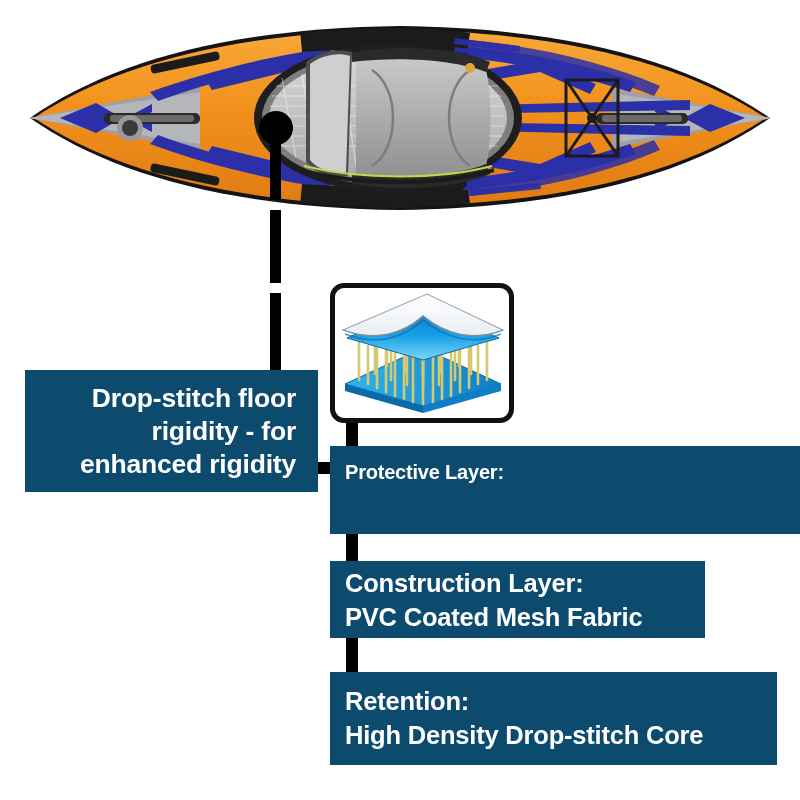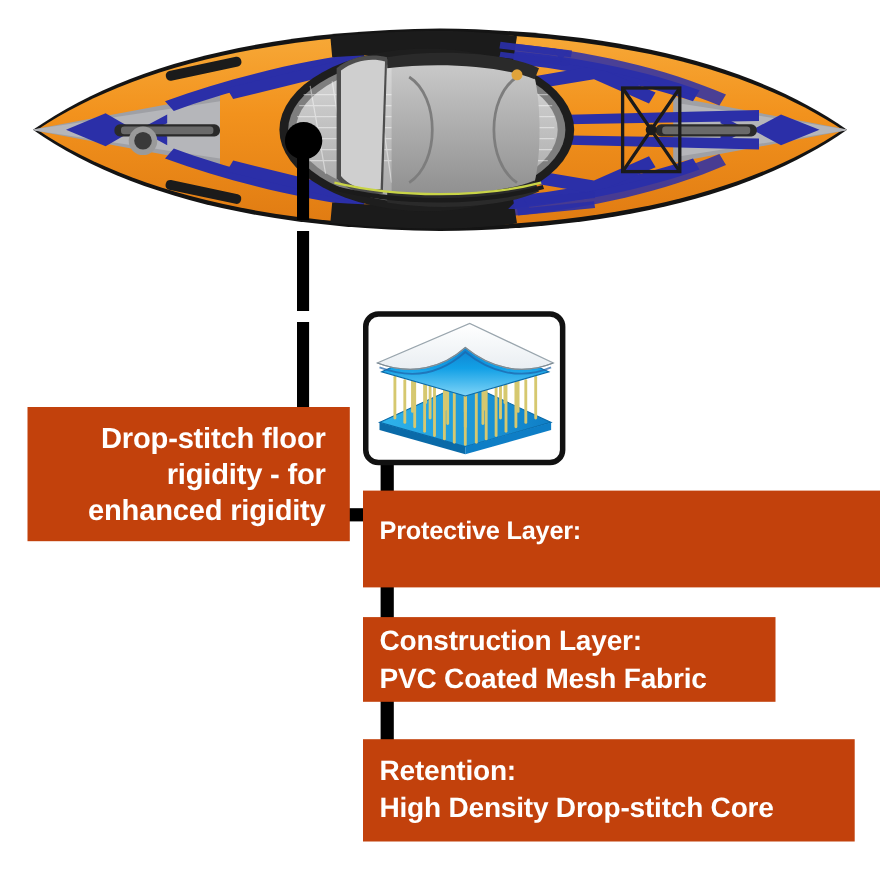--- a/index.html
+++ b/index.html
@@ -53,21 +53,21 @@
         #000 0px, #000 74px,
         rgba(0,0,0,0) 74px, rgba(0,0,0,0) 84px,
         #000 84px, #000 157px,
         rgba(0,0,0,0) 157px, rgba(0,0,0,0) 167px,
         #000 167px, #000 248px);
   }
 
   
   .red-box {
     position: absolute;
-    background: #c2410c;
+    background: #0c4a6e;
     color: #ffffff;
     font-weight: bold;
     letter-spacing: -0.2px;
     z-index: 7;
     box-sizing: border-box;
   }
   .red-box .line { display: block; white-space: nowrap; }
 
   #box-dropstitch {
     left: 25px;
@@ -77,23 +77,23 @@
     text-align: right;
     font-size: 26.5px;
     line-height: 33px;
     padding: 12px 22px 0 10px;
   }
   #box-protective {
     left: 330px;
     top: 446px;
     width: 470px;
     height: 88px;
-    font-size: 23px;
+    font-size: 20px;
     line-height: 34px;
-    padding: 19px 0 0 15px;
+    padding: 9px 0 0 15px;
   }
   #box-construction {
     left: 330px;
     top: 561px;
     width: 375px;
     height: 77px;
     font-size: 25.5px;
     line-height: 34px;
     padding: 5px 0 0 15px;
   }

